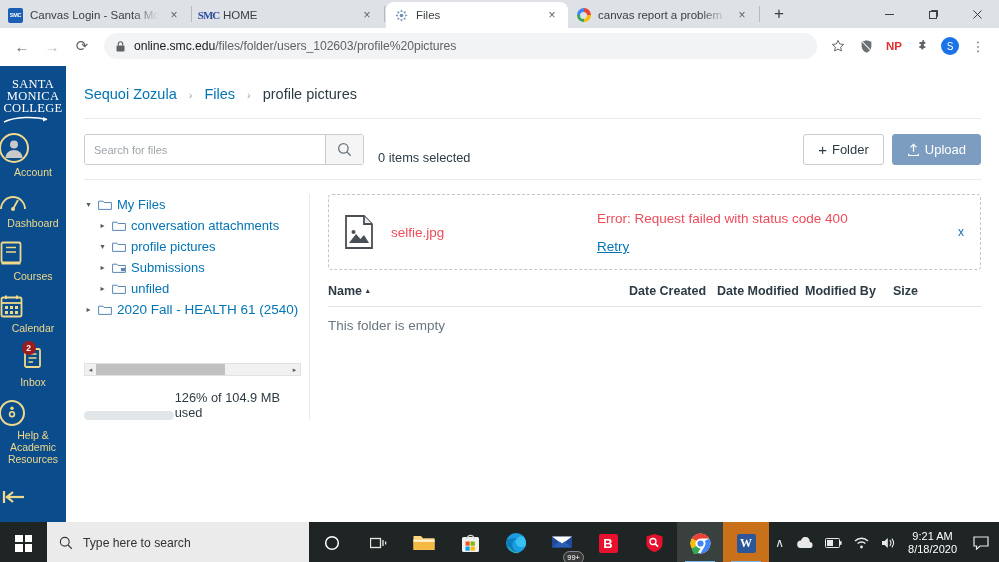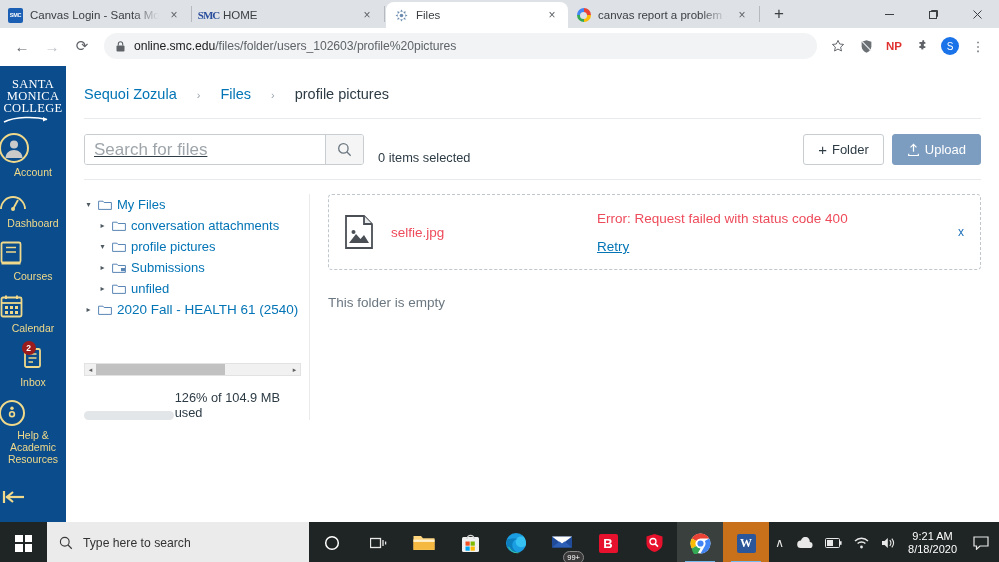--- a/index.html
+++ b/index.html
@@ -151,40 +151,39 @@
   }
   .nav-collapse {
     position: absolute; bottom: 16px; left: 0; right: 0; text-align: center;
     color: #f0d98a; font-size: 19px; line-height: 1;
   }
 
   
   .content { flex: 1; padding: 0 18px 0 18px; min-width: 0; background:#fff; }
   .breadcrumb {
     padding: 20px 0 16px 0; font-size: 14.5px; color: #2d3b45;
-    display: flex; align-items: baseline; gap: 20px;
+    display: flex; align-items: baseline; gap: 12px;
     border-bottom: 1px solid #e8eaec;
   }
   .breadcrumb a { color: #0374b5; text-decoration: none; }
   .crumb-sep { color: #9aa3ab; font-size: 11px; }
   .crumb-current { color: #2d3b45; }
 
   .toolbar-row {
     display: flex; align-items: center; padding: 15px 0 14px 0;
     gap: 14px; border-bottom: 1px solid #e8eaec;
   }
   .search-wrap {
     display: flex; width: 280px; height: 31px;
     border: 1px solid #c7cdd1; border-radius: 3px; overflow: hidden;
   }
   .search-input {
-    flex: 1; border: 0; outline: 0; padding: 0 9px; font-size: 17px;
+    flex: 1; border: 0; outline: 0; padding: 0 9px; font-size: 11px;
     color: #2d3b45; font-family: "Liberation Sans", sans-serif;
     background: #fff;
-    text-decoration: underline;
   }
   .search-input::placeholder { color: #9ea5aa; }
   .search-go {
     width: 38px; background: #f5f5f5; border-left: 1px solid #c7cdd1;
     display: flex; align-items: center; justify-content: center;
     color: #6b7780; font-size: 14px;
   }
   .sel-count { font-size: 12.8px; color: #2d3b45; margin-top: 16px; }
   .tb-right { margin-left: auto; display: flex; gap: 8px; }
   .btn {
@@ -652,20 +651,30 @@
           </span>
           <span class="err-filename">selfie.jpg</span>
           <span class="err-msgs">
             <span class="err-text">Error: Request failed with status code 400</span><br>
             <a href="#" class="err-retry">Retry</a>
           </span>
           <span class="err-dismiss">x</span>
         </div>
 
         <div class="file-table">
+          <div class="fth">
+            <span class="c-name">
+              <span>Name</span>
+              <span class="sort-caret">▴</span>
+            </span>
+            <span class="c">Date Created</span>
+            <span class="c">Date Modified</span>
+            <span class="c">Modified By</span>
+            <span class="c">Size</span>
+          </div>
           <div class="empty-msg">This folder is empty</div>
         </div>
 
       </div>
     </div>
   </div>
 </div>
 
 <div class="taskbar">
   <div class="start-btn">

